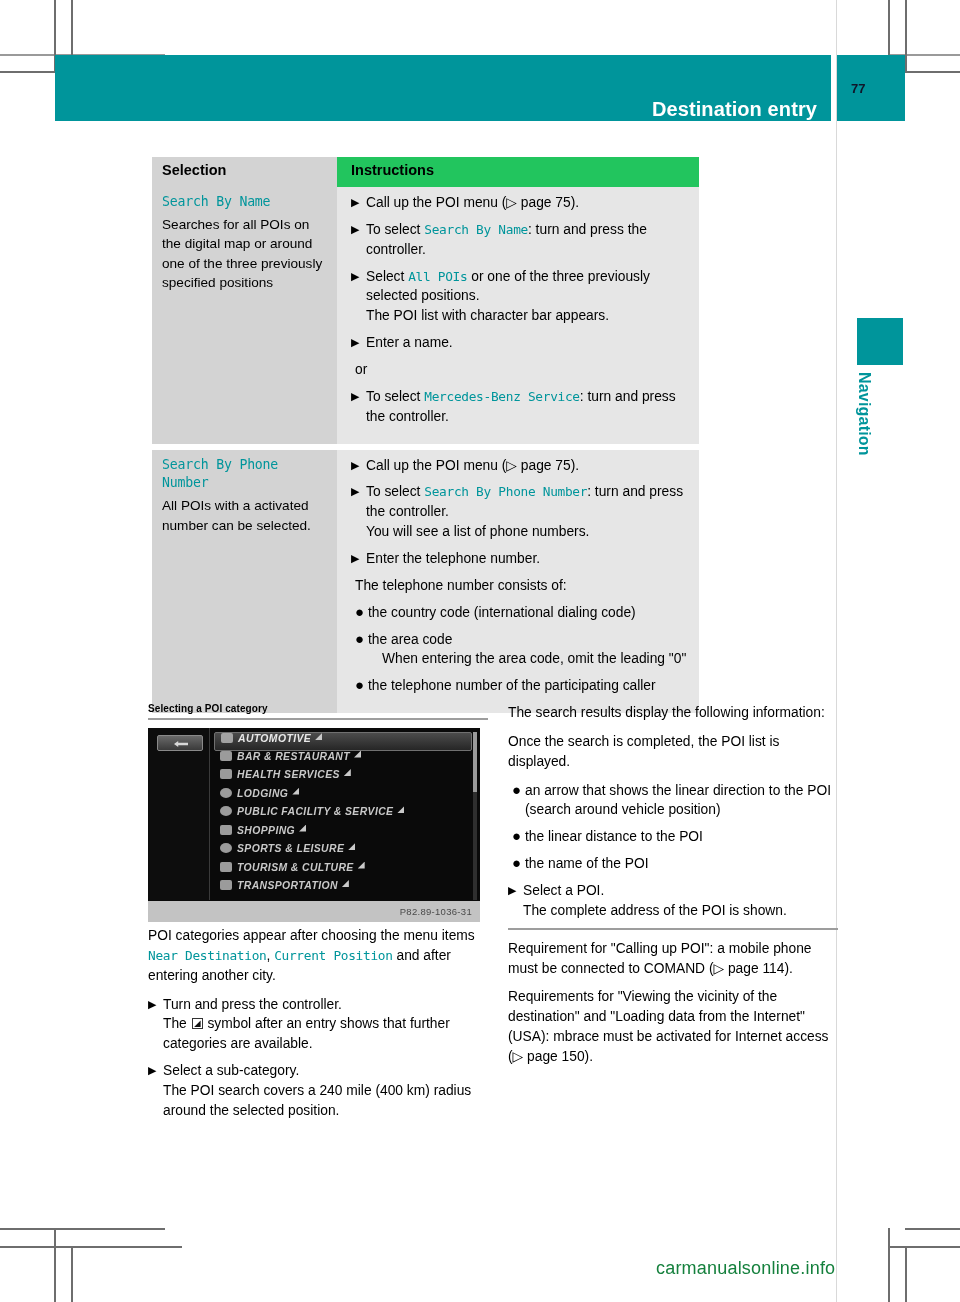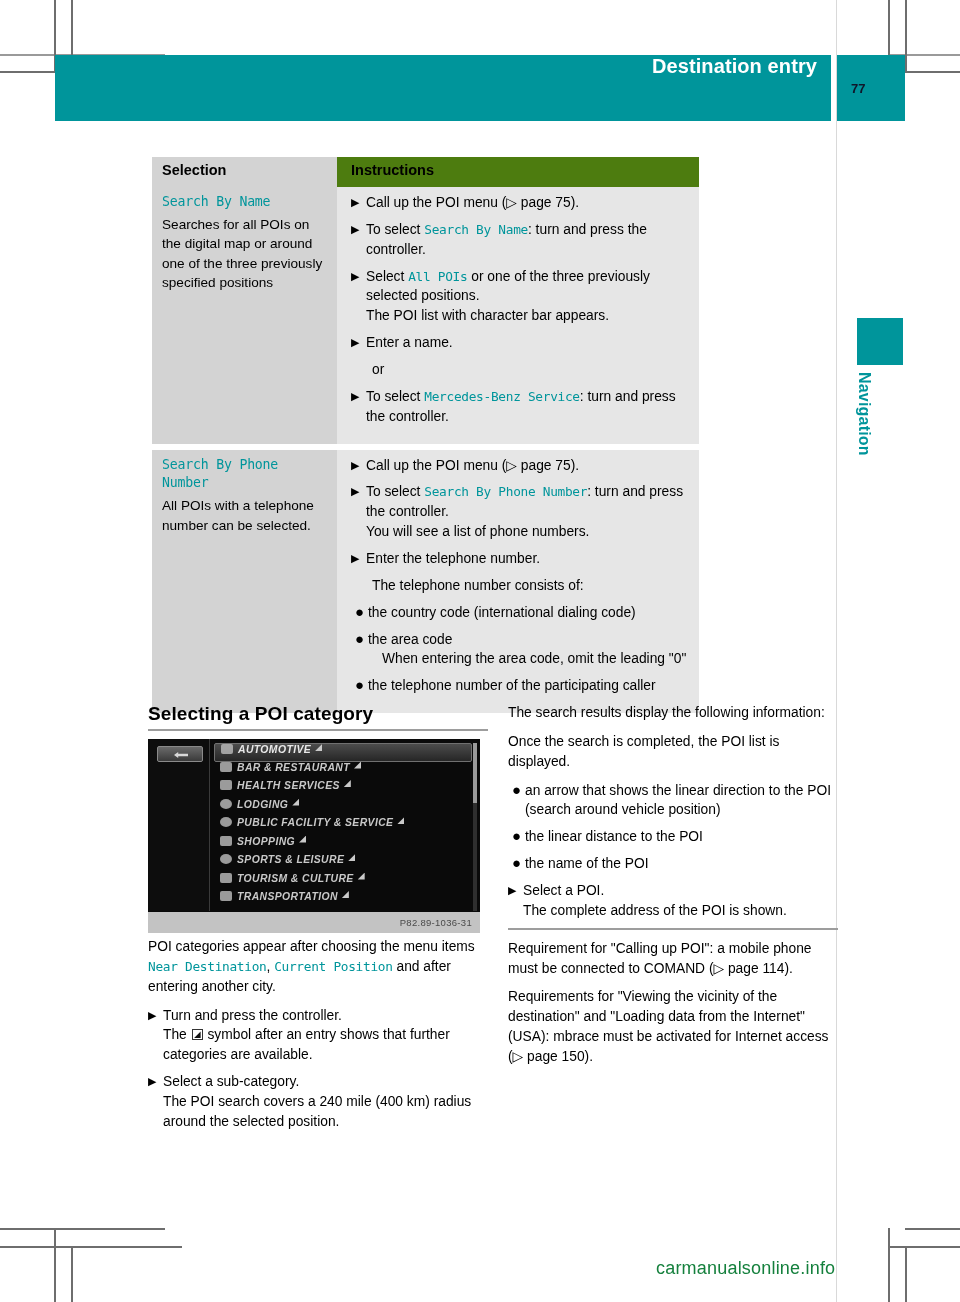--- a/index.html
+++ b/index.html
@@ -21,21 +21,21 @@
     position: absolute;
     left: 55px; top: 55px;
     width: 850px; height: 66px;
   }
   .header-title-box {
     position: absolute;
     left: 0; top: 0;
     width: 776px; height: 66px;
     background: #00959b;
     display: flex;
-    align-items: flex-start;
+    align-items: flex-end;
     justify-content: flex-end;
     padding-right: 14px;
   }
   .header-title {
     color: #ffffff;
     font-size: 20px;
     font-weight: bold;
     letter-spacing: 0.1px;
   }
   .header-page-box {
@@ -85,21 +85,21 @@
   .table {
     position: absolute;
     left: 152px; top: 157px;
     width: 547px;
   }
   .trow { display: flex; width: 100%; }
   .tcol-left  { width: 185px; flex: 0 0 185px; padding: 6px 12px 10px 10px; }
   .tcol-right { flex: 1 1 auto; padding: 6px 10px 10px 14px; }
 
   .thead .tcol-left  { background: #d3d3d3; }
-  .thead .tcol-right { background: #4d7c0f; }
+  .thead .tcol-right { background: #22c55e; }
   .tbody-row .tcol-left  { background: #d3d3d3; }
   .tbody-row .tcol-right { background: #e6e6e6; }
 
   .thead .tcol-left, .thead .tcol-right {
     height: 30px;
     padding-top: 5px;
     font-weight: bold;
     font-size: 14.5px;
   }
   .row-gap { height: 6px; width: 100%; background: #ffffff; }
@@ -137,21 +137,21 @@
     font-size: 11px;
     line-height: 1.75;
     color: #000;
   }
   .step-body { flex: 1 1 auto; }
   .plain-line {
     font-size: 13.8px;
     line-height: 1.44;
     margin-bottom: 7px;
   }
-  .plain-line.indent { margin-left: 21px; }
+  .plain-line.indent { margin-left: 4px; }
   .bullet {
     display: flex;
     font-size: 13.8px;
     line-height: 1.44;
     margin-bottom: 7px;
     margin-left: 4px;
   }
   .bullet-dot {
     flex: 0 0 13px;
     color: #000;
@@ -168,21 +168,21 @@
     left: 148px; top: 703px;
     width: 340px;
   }
   .col-right {
     position: absolute;
     left: 508px; top: 703px;
     width: 330px;
   }
 
   h2.sect {
-    font-size: 19px;
+    font-size: 10px;
     font-weight: bold;
     margin-bottom: 4px;
     letter-spacing: 0.1px;
   }
   .sect-rule {
     height: 2px;
     background: #9d9d9d;
     margin-bottom: 9px;
   }
 
@@ -407,21 +407,21 @@
       </div>
 
     </div>
   </div>
 
   <div class="row-gap"></div>
 
   <div class="trow tbody-row">
     <div class="tcol-left">
       <span class="sel-term">Search By Phone Number</span>
-      <span class="sel-desc">All POIs with a telephone number can be selected.</span>
+      <span class="sel-desc">All POIs with a activated number can be selected.</span>
     </div>
     <div class="tcol-right">
 
       <div class="step">
         <span class="step-arrow">▶</span>
         <span class="step-body"><span>Call up the POI menu (</span><span class="pg-ref">▷ page 75</span><span>).</span></span>
       </div>
 
       <div class="step">
         <span class="step-arrow">▶</span>

